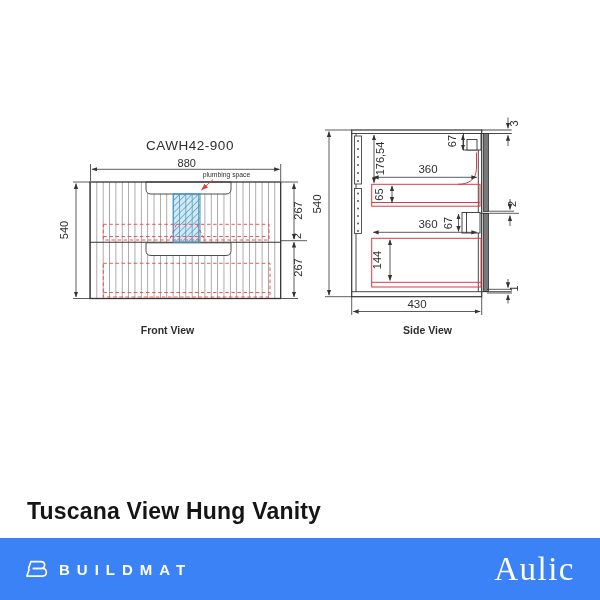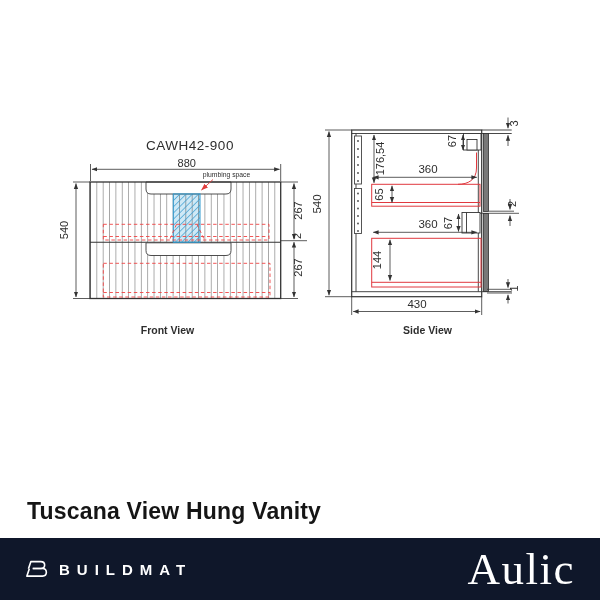--- a/index.html
+++ b/index.html
@@ -1,28 +1,28 @@
 <!DOCTYPE html>
 <html><head>
 <meta charset="utf-8">
 <style>
   html,body{margin:0;padding:0;}
   body{width:600px;height:600px;position:relative;background:#ffffff;overflow:hidden;
        font-family:"Liberation Sans",sans-serif;}
   .drawing-svg{position:absolute;left:0;top:0;}
   .title{position:absolute;left:27px;top:483px;font-weight:bold;font-size:23px;
          color:#151515;letter-spacing:.2px;font-family:"Liberation Sans",sans-serif;}
-  .footer{position:absolute;left:0;top:538px;width:600px;height:62px;background:#0f172a;
+  .footer{position:absolute;left:0;top:538px;width:600px;height:62px;background:#3b82f6;
           display:flex;align-items:center;justify-content:space-between;
           padding:12px 25px;box-sizing:border-box;gap:47px;}
   .brand{display:flex;align-items:center;gap:9px;}
   .bicon{width:25px;height:20px;display:block;}
   .brand-text{color:#fff;font-weight:bold;font-size:15px;letter-spacing:7px;
               font-family:"Liberation Sans",sans-serif;}
-  .vendor{color:#fff;font-family:"Liberation Serif",serif;font-size:45px;
+  .vendor{color:#fff;font-family:"Liberation Serif",serif;font-size:33px;
           font-weight:400;letter-spacing:1.5px;}
   text{font-family:"Liberation Sans",sans-serif;fill:#2e2e2e;}
 </style>
 </head>
 <body>
 
 <svg class="drawing-svg" width="600" height="460" viewBox="0 0 600 460">
   <defs>
     <marker id="arr" viewBox="0 0 10 10" refX="9" refY="5" markerWidth="7.5" markerHeight="7.5" orient="auto-start-reverse">
       <path d="M0,1.4 L9.6,5 L0,8.6 Z" fill="#333"></path>

